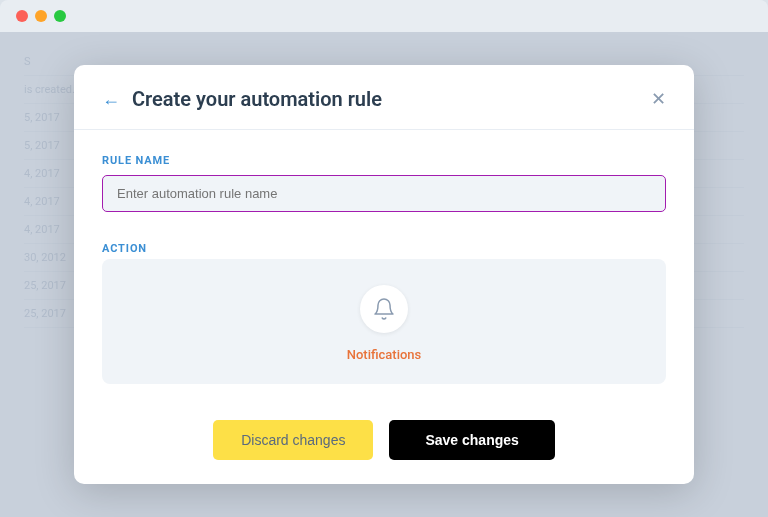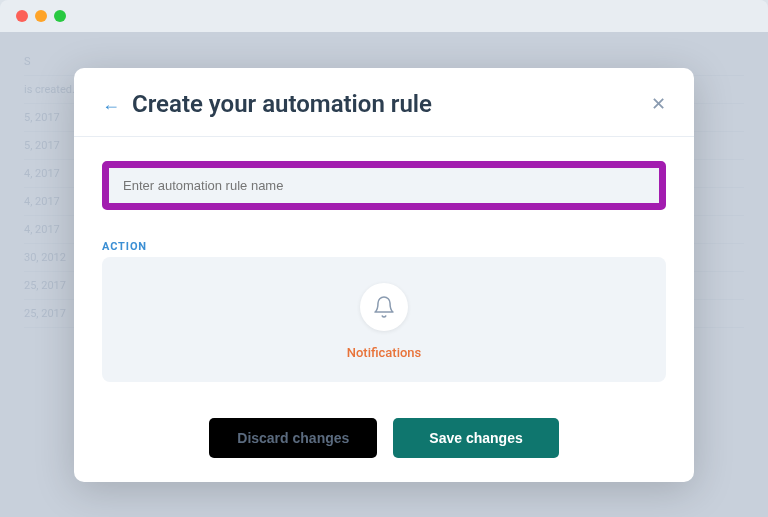--- a/index.html
+++ b/index.html
@@ -99,21 +99,21 @@
     }
 
     .back-icon {
       color: #3b8fd4;
       font-size: 18px;
       cursor: pointer;
       line-height: 1;
     }
 
     .modal-title {
-      font-size: 24px;
+      font-size: 20px;
       font-weight: 600;
       color: #2c3e50;
     }
 
     .close-icon {
       color: #8a9bb0;
       font-size: 18px;
       cursor: pointer;
       line-height: 1;
     }
@@ -128,21 +128,21 @@
       font-weight: 700;
       color: #3b8fd4;
       letter-spacing: 0.08em;
       text-transform: uppercase;
       margin-bottom: 8px;
     }
 
     .rule-name-input {
       width: 100%;
       padding: 10px 14px;
-      border: 7px solid #a21caf;
+      border: 1px solid #a21caf;
       border-radius: 5px;
       background: #f0f4f8;
       font-size: 13px;
       color: #aab5c5;
       outline: none;
       margin-bottom: 30px;
     }
 
     .action-label {
       font-size: 11px;
@@ -204,33 +204,33 @@
       display: flex;
       justify-content: center;
       gap: 16px;
       padding: 16px 28px 24px 28px;
     }
 
     .btn-discard {
       padding: 12px 28px;
       border: none;
       border-radius: 5px;
-      background: #000000;
+      background: #fde047;
       color: #5a6a7e;
       font-size: 14px;
-      font-weight: 700;
+      font-weight: 400;
       cursor: pointer;
       min-width: 160px;
     }
 
     .btn-save {
       padding: 12px 36px;
       border: none;
       border-radius: 5px;
-      background: #0f766e;
+      background: #000000;
       color: #fff;
       font-size: 14px;
       font-weight: 600;
       cursor: pointer;
       min-width: 160px;
     }
   </style>
 </head>
 <body>
 
@@ -286,20 +286,21 @@
         <div class="modal-title-group">
           <span class="back-icon">←</span>
           <span class="modal-title">Create your automation rule</span>
         </div>
         <span class="close-icon">✕</span>
       </div>
 
       <div class="modal-body">
 
         
+        <div class="field-label">RULE NAME</div>
         <input class="rule-name-input" type="text" placeholder="Enter automation rule name" style="">
 
         
         <div class="action-label">ACTION</div>
 
         <div class="action-cards">
 
           <div class="action-card">
             <div class="card-icon-wrap">
               <svg viewBox="0 0 24 24" stroke-linecap="round" stroke-linejoin="round">

